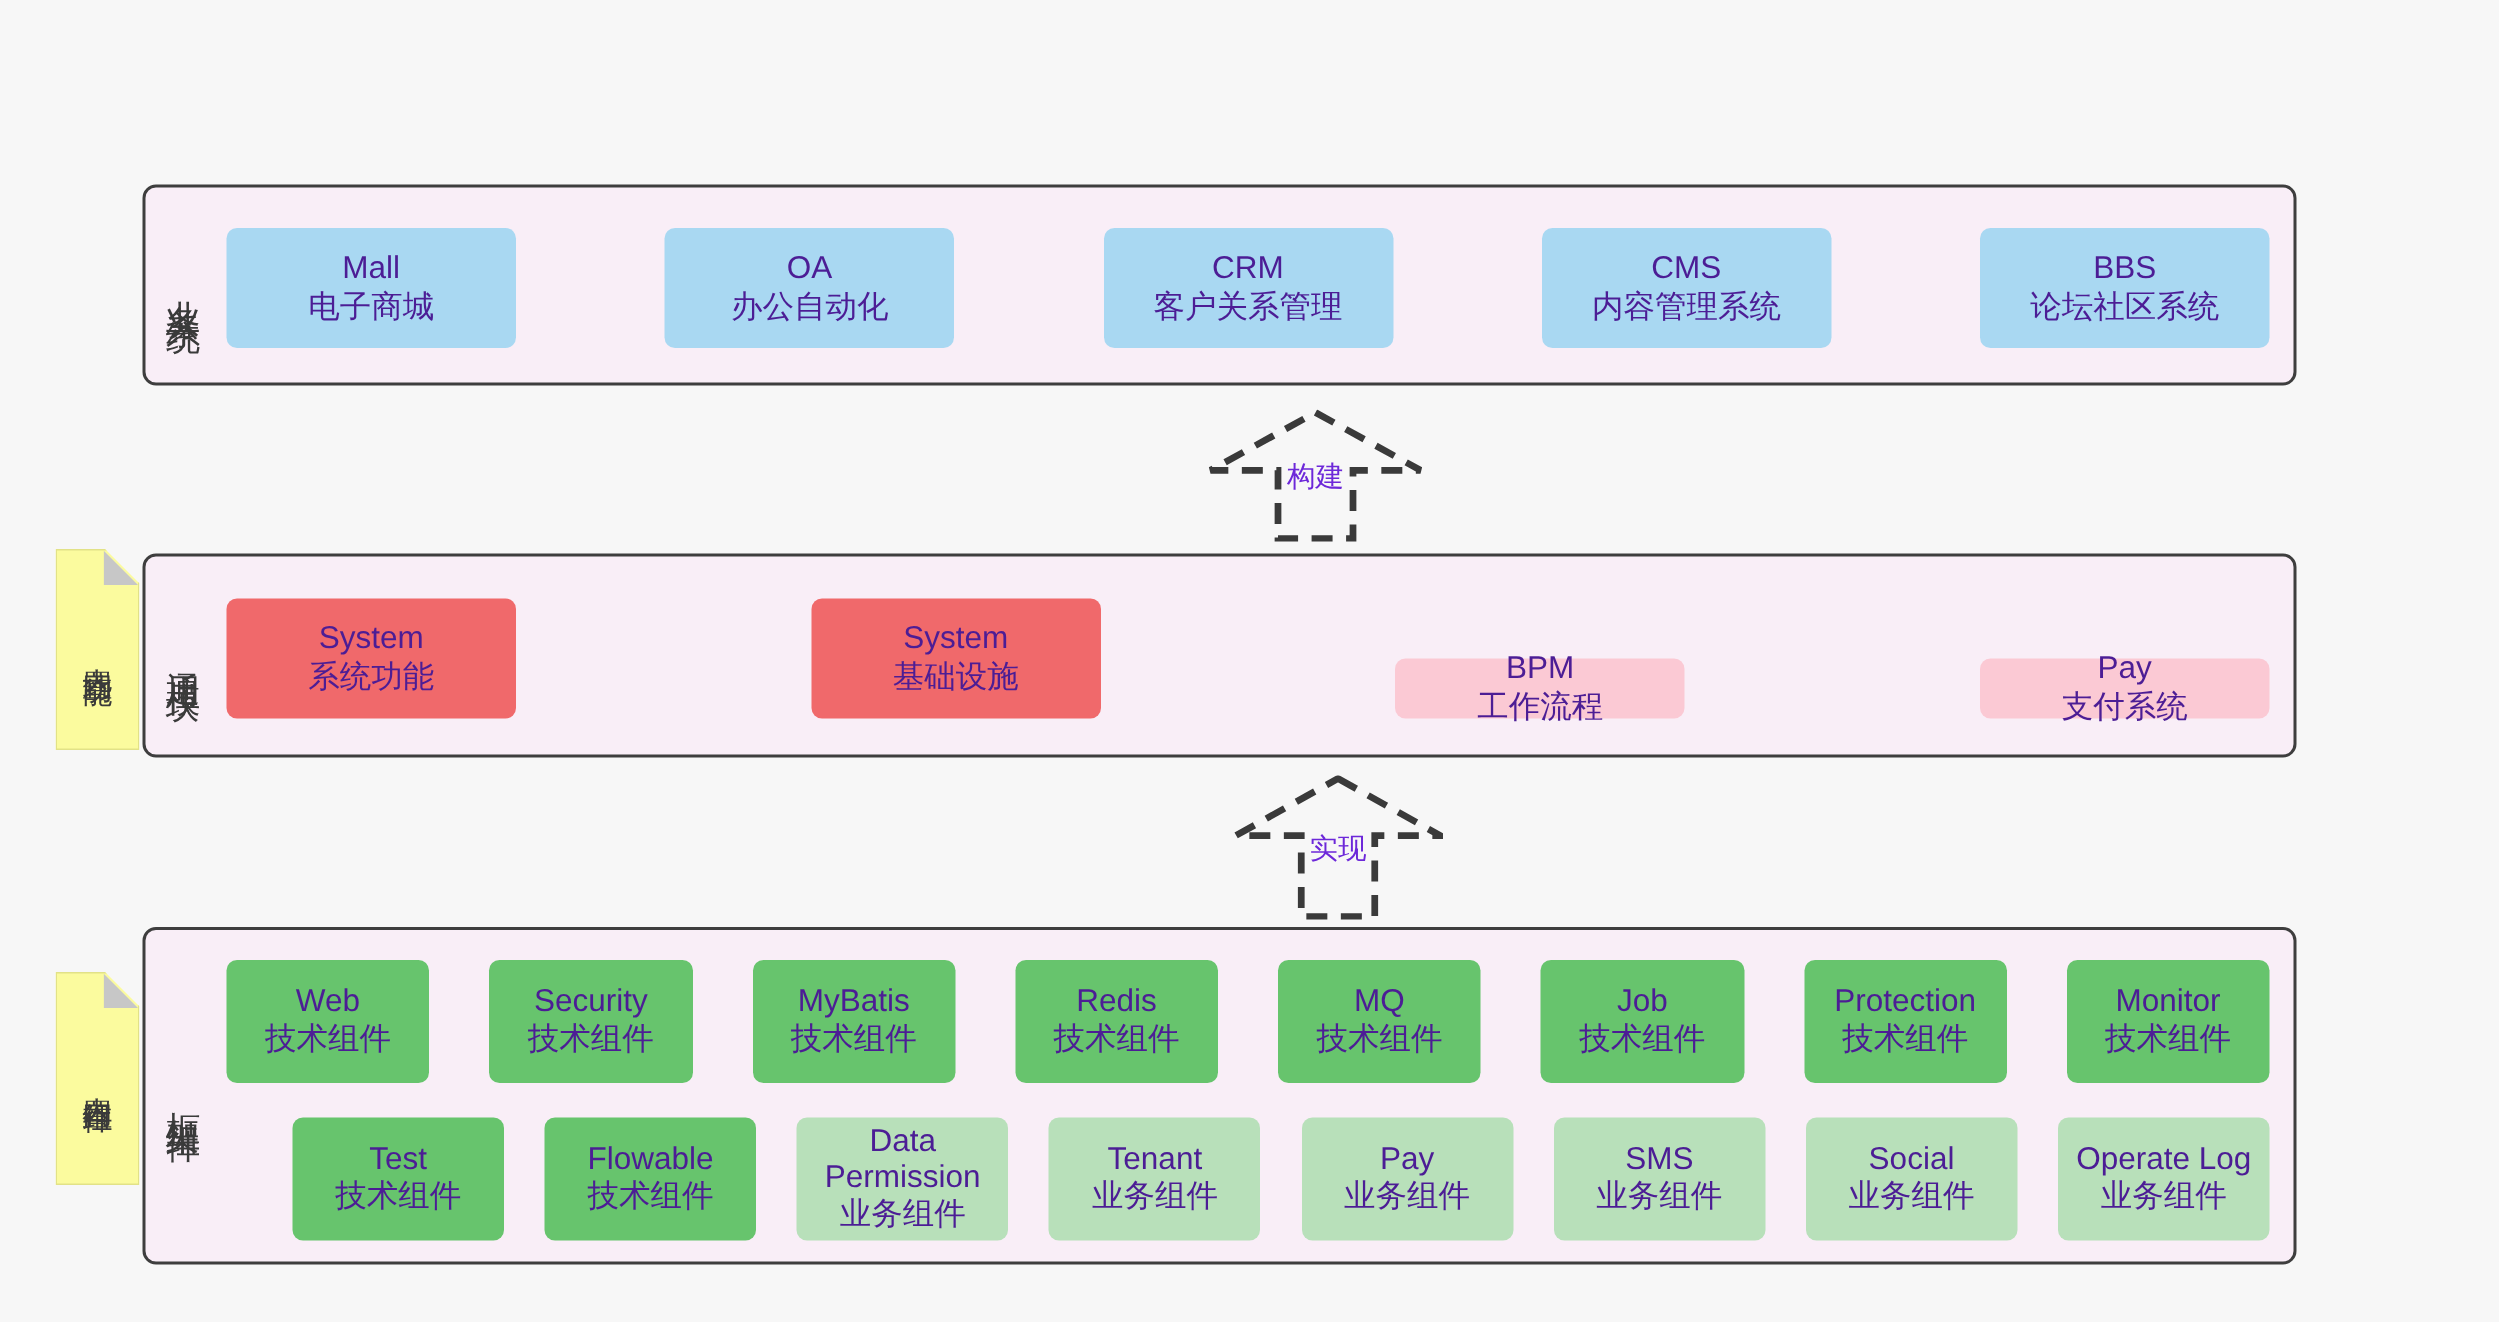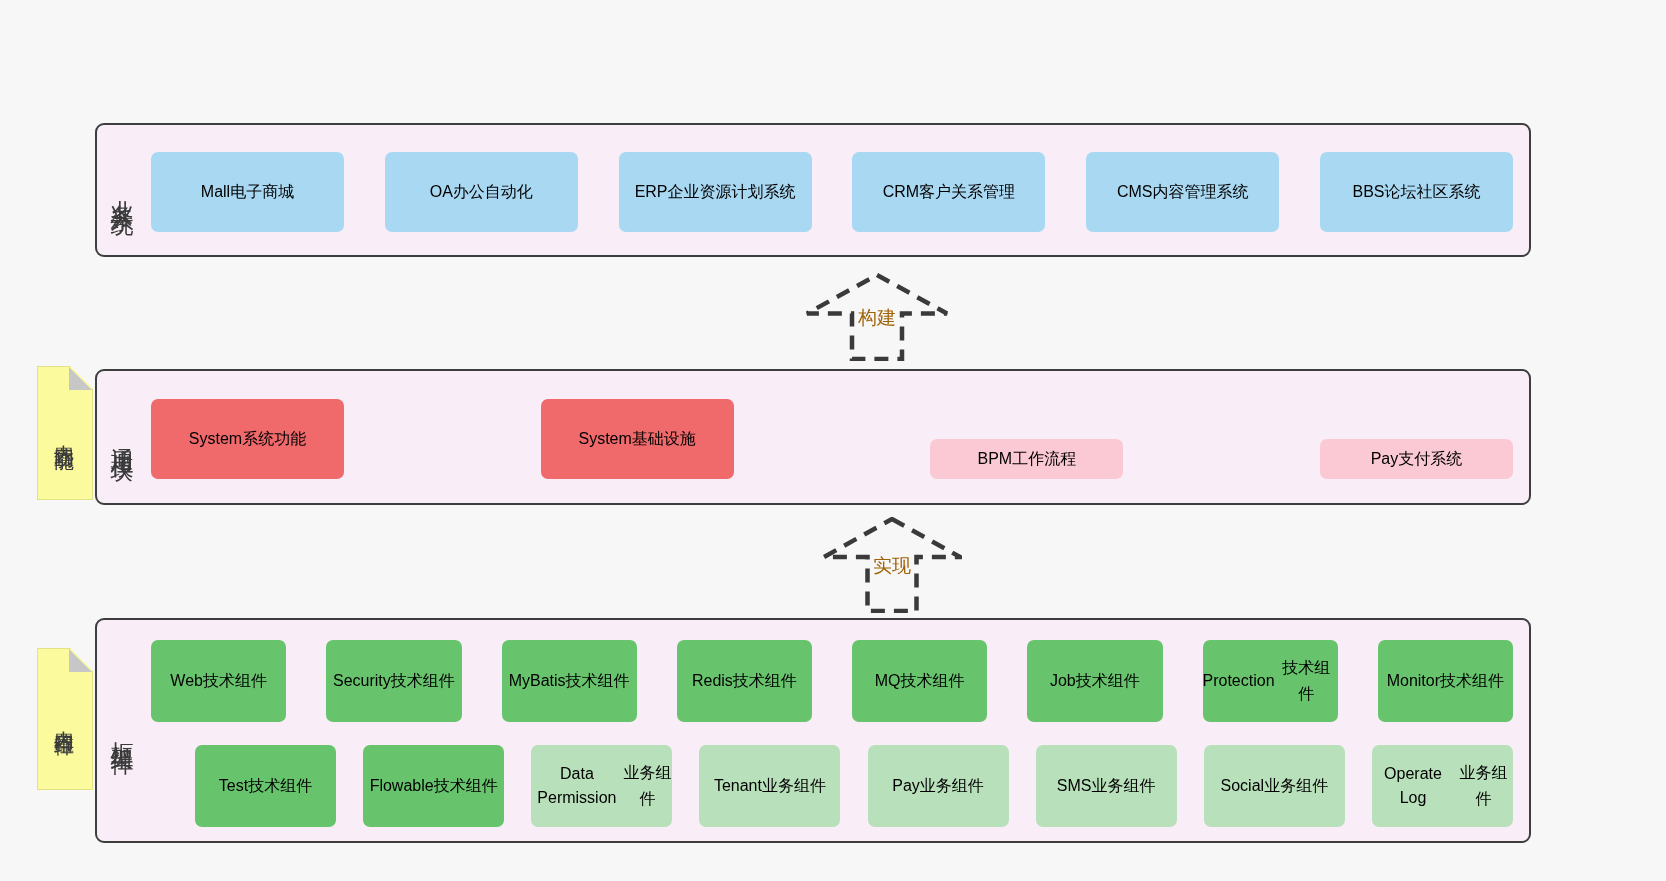--- a/index.html
+++ b/index.html
@@ -26,23 +26,23 @@
   .boxes-row{
     position:absolute;left:54px;right:16px;
     display:flex;justify-content:space-between;
   }
   .row-6{top:27px;height:80px;}
   #layer-modules .row-6{top:28px;}
   .row-8-a{top:20px;height:82px;gap:40px;}
   .row-8-b{top:125px;height:82px;padding-left:44px;}
 
   .box{
-    border-radius:7px;display:flex;flex-direction:row;
+    border-radius:7px;display:flex;flex-direction:column;
     align-items:center;justify-content:center;text-align:center;
-    font-size:16px;line-height:26px;color:#000000;
+    font-size:21px;line-height:26px;color:#4c1d95;
   }
   .w6{width:193px;}
   .w8{width:141px;}
   .w8 .box-name{line-height:24px;}
   .blue{background:#a9d8f2;}
   .red{background:#f0696b;}
   .pink{background:#fbc9d4;margin-top:40px;}
   .green{background:#67c46d;}
   .lightgreen{background:#b8e0ba;}
 
@@ -65,42 +65,38 @@
   #arrow-build{left:805px;top:273px;width:144px;height:88px;}
   #arrow-implement{left:822px;top:517px;width:140px;height:96px;}
   .arrow svg{display:block;}
   .arrow path{
     fill:none;stroke:#3a3a3a;stroke-width:4.5;
     stroke-dasharray:14 9;stroke-linejoin:miter;
   }
   .arrow-label{
     position:absolute;left:50%;transform:translateX(-50%);
     background:#f7f7f7;padding:5px 3px;font-size:19px;
-    color:#a16207;white-space:nowrap;
+    color:#6d28d9;white-space:nowrap;
   }
   #arrow-build .arrow-label{top:27px;}
   #arrow-implement .arrow-label{top:31px;}
 </style>
 </head>
 <body>
 
 <div class="layer" id="layer-business">
   <div class="layer-label">业务系统</div>
   <div class="boxes-row row-6">
     <div class="box w6 blue">
       <div>Mall</div>
       <div>电子商城</div>
     </div>
     <div class="box w6 blue">
       <div>OA</div>
       <div>办公自动化</div>
-    </div>
-    <div class="box w6 blue">
-      <div>ERP</div>
-      <div>企业资源计划系统</div>
     </div>
     <div class="box w6 blue">
       <div>CRM</div>
       <div>客户关系管理</div>
     </div>
     <div class="box w6 blue">
       <div>CMS</div>
       <div>内容管理系统</div>
     </div>
     <div class="box w6 blue">

